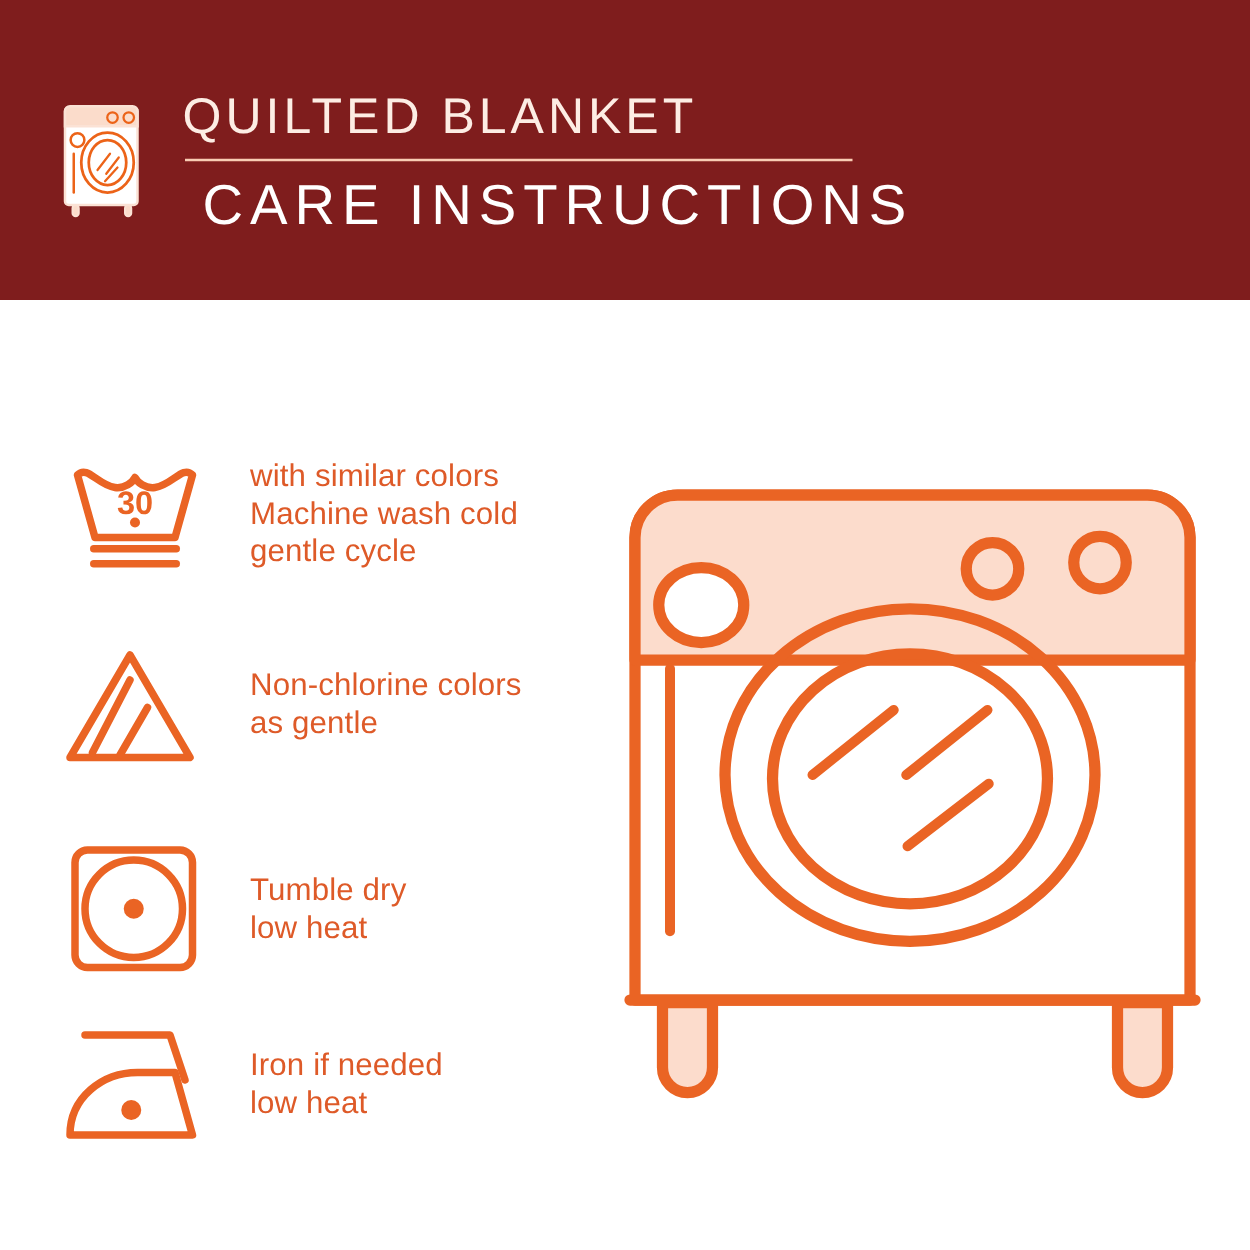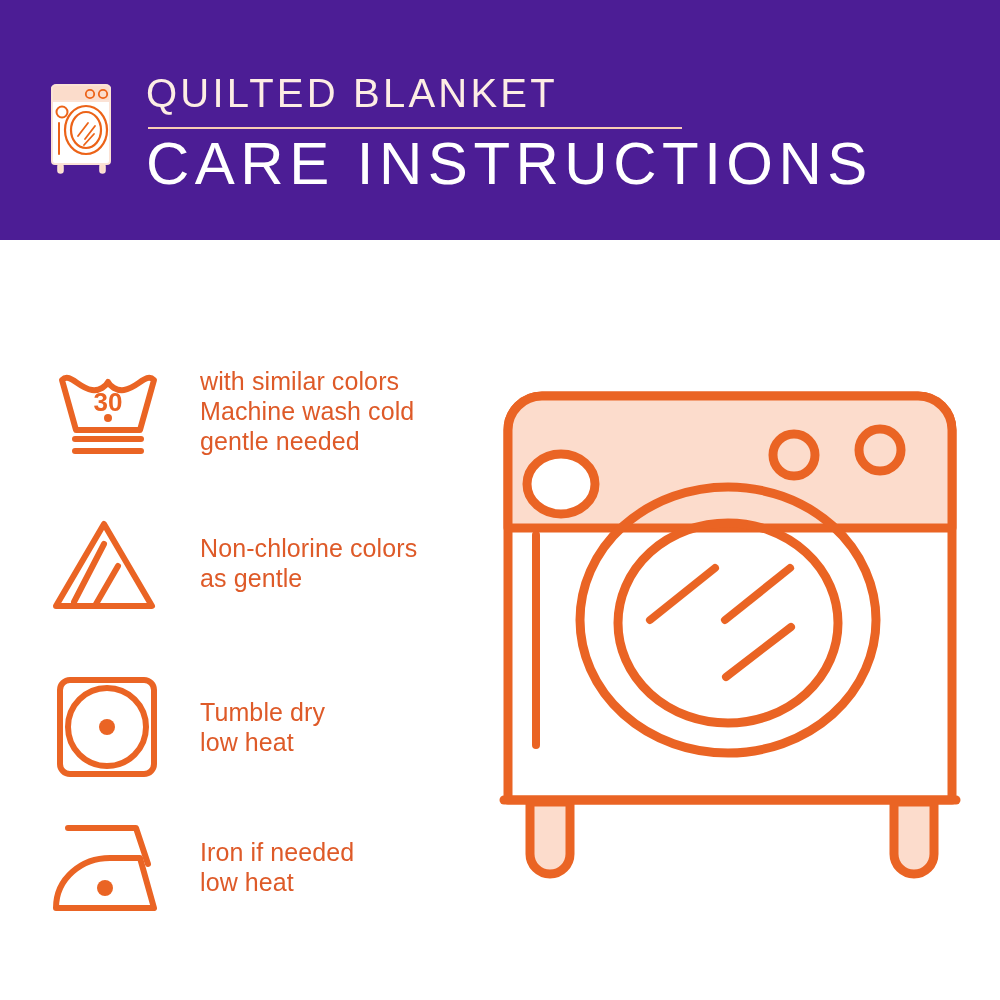--- a/index.html
+++ b/index.html
@@ -20,21 +20,21 @@
     background: #ffffff;
   }
 
   
   .header {
     position: absolute;
     left: 0;
     top: 0;
     width: 1000px;
     height: 240px;
-    background: #4c1d95;
+    background: #7f1d1d;
   }
   .header-logo {
     position: absolute;
     left: 45px;
     top: 68px;
     width: 72px;
     height: 110px;
   }
   .header-titles {
     position: absolute;
@@ -51,25 +51,26 @@
     white-space: nowrap;
   }
   .title-rule {
     width: 534px;
     height: 2px;
     background: #F9CDB4;
     margin: 11px 0 10px 2px;
   }
   .title-line2 {
     color: #FFFFFF;
-    font-size: 60px;
+    font-size: 45px;
     line-height: 50px;
     letter-spacing: 5.5px;
     font-weight: 400;
     white-space: nowrap;
+    margin-left: 16px;
   }
 
   
   .care-list {
     position: absolute;
     left: 0;
     top: 240px;
     width: 500px;
     height: 760px;
   }
@@ -172,21 +173,21 @@
           <rect x="24" y="80" width="72" height="6" rx="3" fill="#EA6424"></rect>
           <rect x="24" y="92" width="72" height="6" rx="3" fill="#EA6424"></rect>
 
           <text x="60" y="55" text-anchor="middle" font-family="Liberation Sans, sans-serif" font-size="26" font-weight="700" fill="#EA6424">30</text>
           <circle cx="60" cy="62" r="4" fill="#EA6424"></circle>
         </svg>
       </div>
       <div class="care-text">
         <span>with similar colors</span>
         <span>Machine wash cold</span>
-        <span>gentle needed</span>
+        <span>gentle cycle</span>
       </div>
     </div>
 
     <div class="care-row care-row-1">
       <div class="care-symbol">
         <svg viewBox="0 0 120 110" width="120" height="110">
           <path d="M56 16 L104 98 L8 98 Z" fill="none" stroke="#EA6424" stroke-width="6" stroke-linejoin="round"></path>
           <line x1="56" y1="36" x2="26" y2="94" stroke="#EA6424" stroke-width="6" stroke-linecap="round"></line>
           <line x1="70" y1="58" x2="48" y2="96" stroke="#EA6424" stroke-width="6" stroke-linecap="round"></line>
         </svg>

